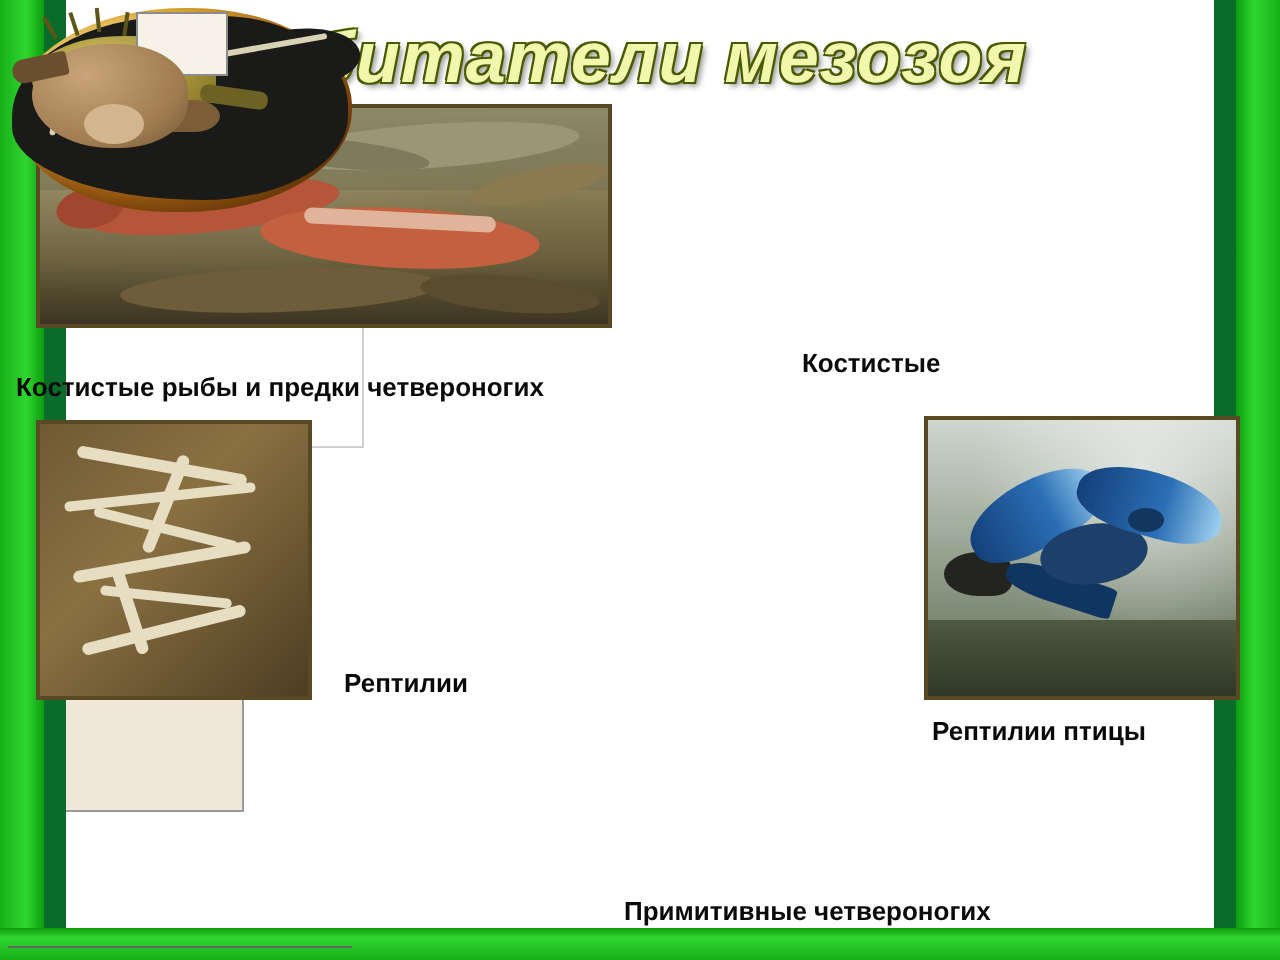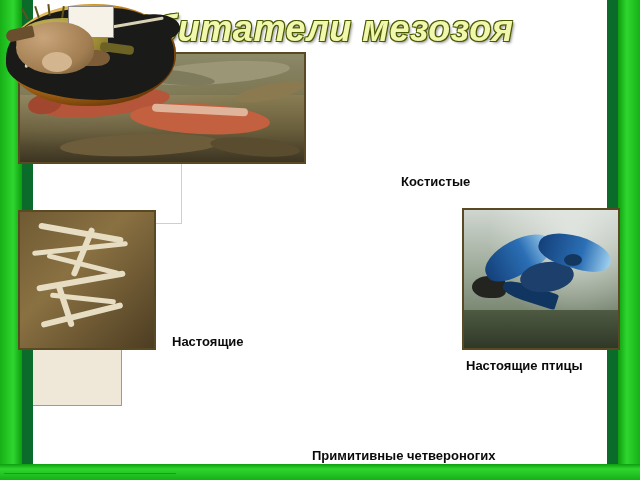--- a/index.html
+++ b/index.html
@@ -413,20 +413,21 @@
   <div class="pic-amber">
     <div class="amber-blob"></div>
     <div class="amber-highlight"></div>
     <div class="amber-wing"></div>
     <div class="amber-insect"></div>
     <div class="amber-leg" style="left:72px; top:58px; width:20px; transform:rotate(28deg);"></div>
     <div class="amber-leg" style="left:84px; top:62px; width:22px; transform:rotate(12deg);"></div>
     <div class="amber-leg" style="left:96px; top:60px; width:22px; transform:rotate(-20deg);"></div>
   </div>
 
+  <div class="caption cap-fish">Костистые рыбы и предки четвероногих</div>
   <div class="caption cap-insects">Костистые</div>
 
   <div class="pic pic-fossil-left">
     <div class="bone" style="left:18px; top:18px; width:86px; height:6px; transform:rotate(10deg);"></div>
     <div class="bone" style="left:12px; top:34px; width:96px; height:5px; transform:rotate(-6deg);"></div>
     <div class="bone" style="left:26px; top:50px; width:74px; height:5px; transform:rotate(14deg);"></div>
     <div class="bone" style="left:16px; top:66px; width:90px; height:6px; transform:rotate(-10deg);"></div>
     <div class="bone" style="left:30px; top:84px; width:66px; height:5px; transform:rotate(6deg);"></div>
     <div class="bone" style="left:20px; top:100px; width:84px; height:6px; transform:rotate(-14deg);"></div>
     <div class="bone" style="left:60px; top:14px; width:6px; height:52px; transform:rotate(22deg);"></div>
@@ -449,22 +450,22 @@
     <div class="bird-snow"></div>
     <div class="bird-rock"></div>
     <div class="bird-small"></div>
     <div class="bird-tail"></div>
     <div class="bird-wing bird-w1"></div>
     <div class="bird-body"></div>
     <div class="bird-wing bird-w2"></div>
     <div class="bird-head"></div>
   </div>
 
-  <div class="caption cap-reptiles">Настоящие</div>
-  <div class="caption cap-birds">Настоящие птицы</div>
+  <div class="caption cap-reptiles">Рептилии</div>
+  <div class="caption cap-birds">Рептилии птицы</div>
 
   <div class="pic-echidna">
     <div class="ech-body"></div>
     <div class="ech-snout"></div>
     <div class="ech-spine" style="left:24px; top:8px; transform:rotate(-30deg);"></div>
     <div class="ech-spine" style="left:36px; top:6px; transform:rotate(-18deg);"></div>
     <div class="ech-spine" style="left:48px; top:4px; transform:rotate(-6deg);"></div>
     <div class="ech-spine" style="left:62px; top:6px; transform:rotate(8deg);"></div>
     <div class="ech-spine" style="left:76px; top:10px; transform:rotate(20deg);"></div>
     <div class="ech-spine" style="left:88px; top:16px; transform:rotate(32deg);"></div>

